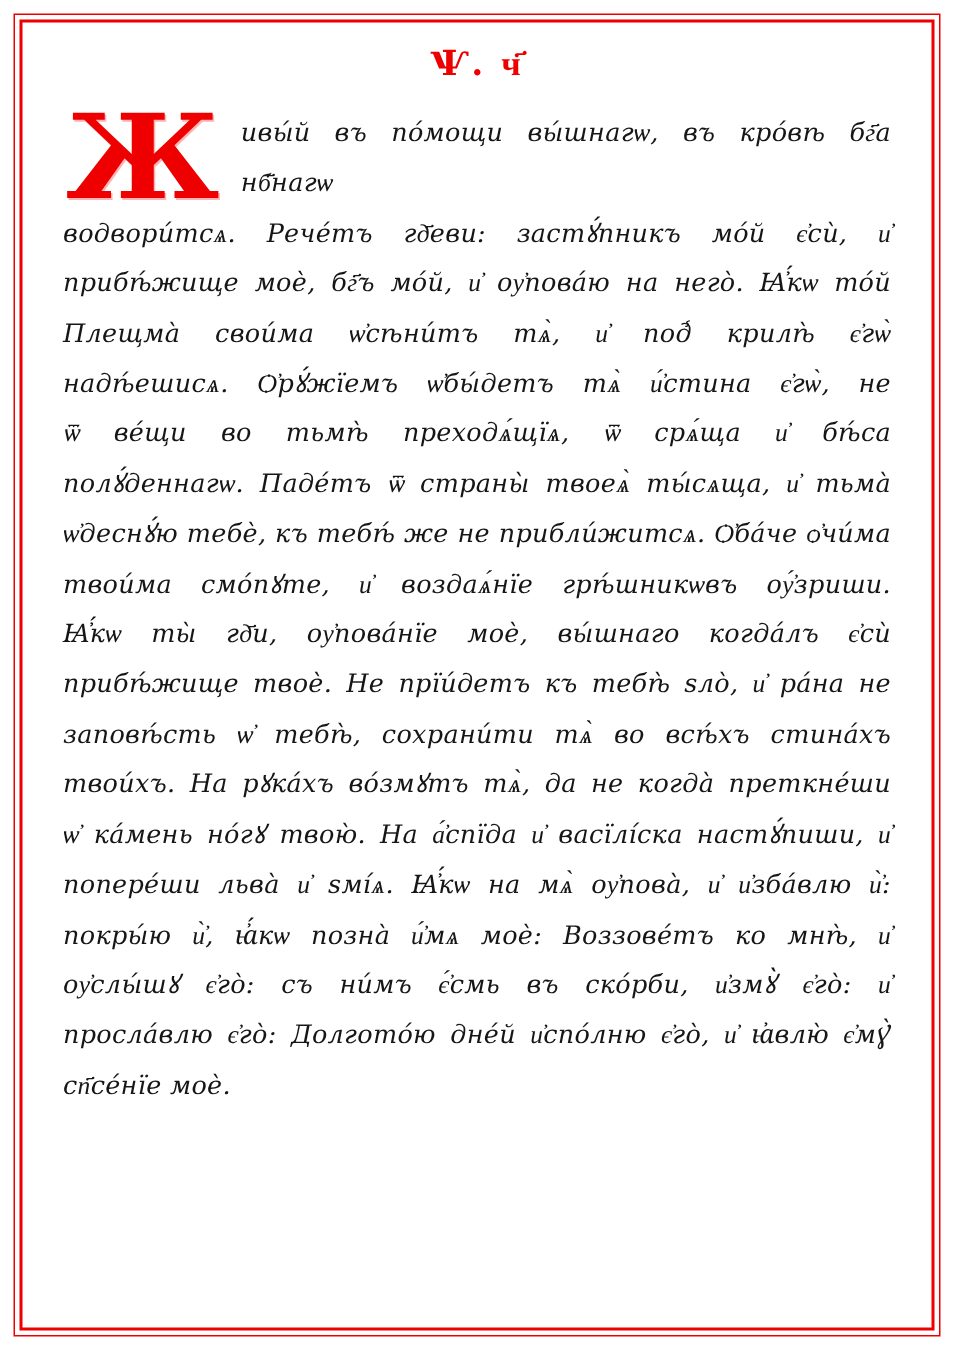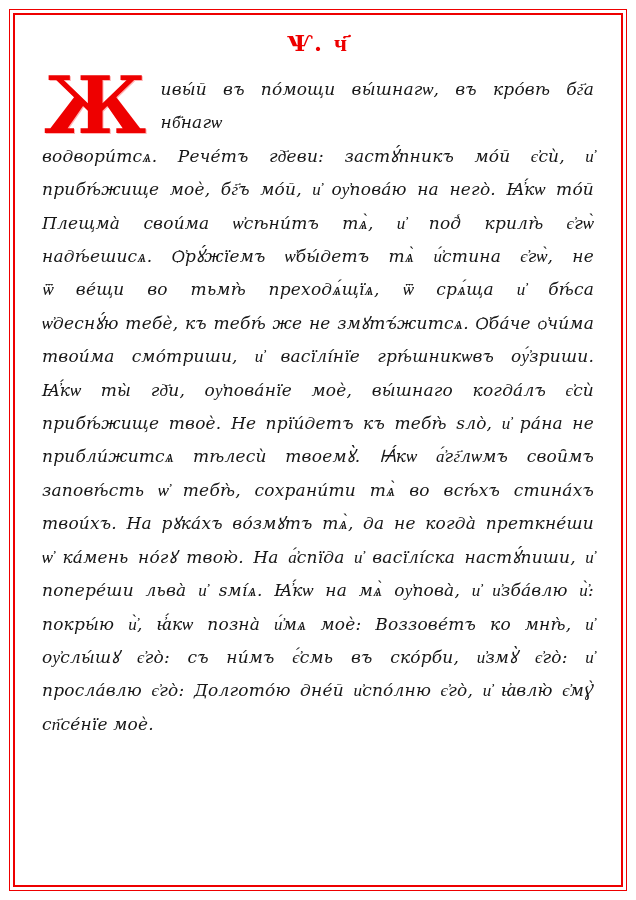--- a/index.html
+++ b/index.html
@@ -62,25 +62,25 @@
   <div class="frame">
     <div class="header">Ѱ. ч҃</div>
     <div class="body">
       <div class="initial">Ж</div>
       <div class="line">ивы́й въ по́мощи вы́шнагѡ, въ кро́вѣ бг҃а нб҃нагѡ</div>
       <div class="line">водвори́тсѧ. Рече́тъ гд҃еви: застꙋ́пникъ мо́й є҆сѝ, и҆</div>
       <div class="line">прибѣ́жище моѐ, бг҃ъ мо́й, и҆ оу҆пова́ю на него̀. Ꙗ҆́кѡ то́й</div>
       <div class="line">Плещма̀ свои́ма ѡ҆сѣни́тъ тѧ̀, и҆ под̾ крилѣ̀ є҆гѡ̀</div>
       <div class="line">надѣ́ешисѧ. Ѻ҆рꙋ́жїемъ ѡ҆бы́детъ тѧ̀ и҆́стина є҆гѡ̀, не</div>
       <div class="line">ѿ ве́щи во тьмѣ̀ преходѧ́щїѧ, ѿ срѧ́ща и҆ бѣ́са</div>
-      <div class="line">ѡ҆деснꙋ́ю тебѐ, къ тебѣ́ же не змꙋтъ́житсѧ. Ѻ҆ба́че ѻ҆чи́ма</div>
-      <div class="line">твои́ма смо́триши, и҆ васїлі́нїе грѣ́шникѡвъ оу҆́зриши.</div>
+      <div class="line">полꙋ́деннагѡ. Паде́тъ ѿ страны̀ твоеѧ̀ ты́сѧща, и҆ тьма̀</div>
+      <div class="line">ѡ҆деснꙋ́ю тебѐ, къ тебѣ́ же не прибли́житсѧ. Ѻ҆ба́че ѻ҆чи́ма</div>
+      <div class="line">твои́ма смо́пꙋте, и҆ воздаѧ́нїе грѣ́шникѡвъ оу҆́зриши.</div>
       <div class="line">Ꙗ҆́кѡ ты̀ гд҃и, оу҆пова́нїе моѐ, вы́шнаго когда́лъ є҆сѝ</div>
       <div class="line">прибѣ́жище твоѐ. Не прїи́детъ къ тебѣ̀ ѕло̀, и҆ ра́на не</div>
-      <div class="line">прибли́житсѧ тѣлесѝ твоемꙋ̀. Ꙗ҆́кѡ а҆́гг҃лѡмъ свои̑мъ</div>
       <div class="line">заповѣ́сть ѡ҆ тебѣ̀, сохрани́ти тѧ̀ во всѣ́хъ стина́хъ</div>
       <div class="line">твои́хъ. На рꙋка́хъ во́змꙋтъ тѧ̀, да не когда̀ преткне́ши</div>
       <div class="line">ѡ҆ ка́мень но́гꙋ твою̀. На а҆́спїда и҆ васїлі́ска настꙋ́пиши, и҆</div>
       <div class="line">попере́ши льва̀ и҆ ѕмі́ѧ. Ꙗ҆́кѡ на мѧ̀ оу҆пова̀, и҆ и҆зба́влю и҆̀:</div>
       <div class="line">покры́ю и҆̀, ꙗ҆́кѡ позна̀ и҆́мѧ моѐ: Воззове́тъ ко мнѣ̀, и҆</div>
       <div class="line">оу҆слы́шꙋ є҆го̀: съ ни́мъ є҆́смь въ ско́рби, и҆змꙋ̀ є҆го̀: и҆</div>
       <div class="line">просла́влю є҆го̀: Долгото́ю дне́й и҆спо́лню є҆го̀, и҆ ꙗ҆влю̀ є҆мꙋ̀</div>
       <div class="line last">сп҃се́нїе моѐ.</div>
     </div>
   </div>

